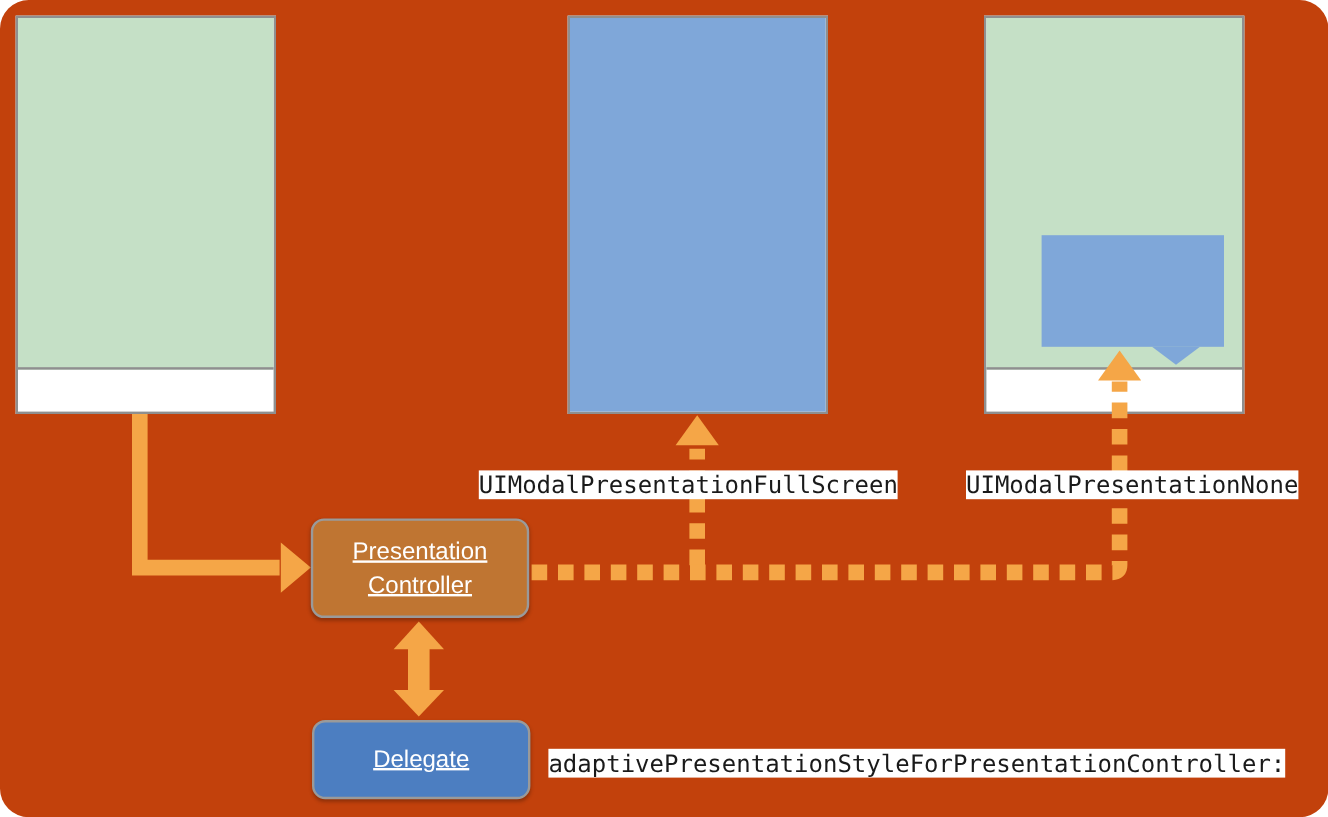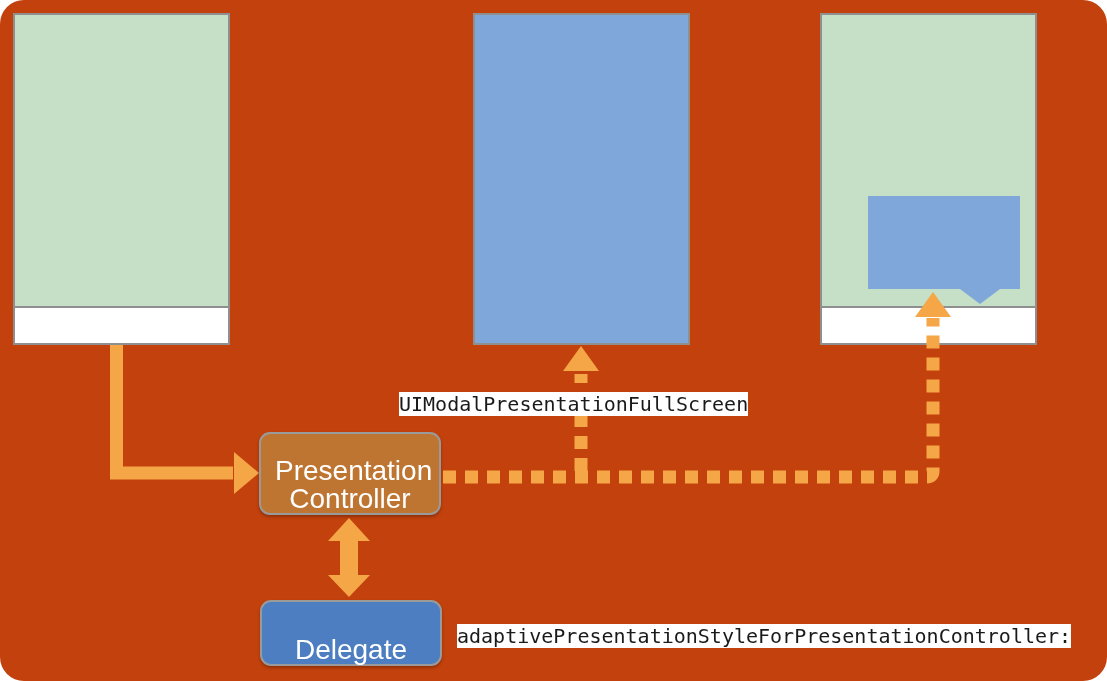--- a/index.html
+++ b/index.html
@@ -31,23 +31,24 @@
   
   .code-label{
     position:absolute;z-index:3;white-space:nowrap;
     font-family:"DejaVu Sans Mono","Liberation Mono",monospace;
     font-size:20px;line-height:24px;color:#1a1a1a;background:#ffffff;
   }
   
   .node{
     position:absolute;z-index:4;box-sizing:border-box;
     border:2px solid #9a9a9a;border-radius:11px;
-    display:flex;align-items:flex-end;justify-content:center;text-align:center;
-    color:#ffffff;font-size:28px;line-height:28px;
+    display:flex;align-items:center;justify-content:center;text-align:center;
+    color:#ffffff;font-size:20px;line-height:28px;
     box-shadow:0 2px 3px rgba(0,0,0,0.25);
+    text-decoration:underline;
   }
   .node-controller{left:259px;top:432px;width:182px;height:83px;background:#bf7532;}
   .node-delegate{left:260px;top:600px;width:182px;height:66px;background:#4c7ec1;}
 </style>
 </head>
 <body>
 
 <div class="canvas">
 
   <div class="device" style="left:13px;top:13px;width:217px;height:332px;">
@@ -82,20 +83,21 @@
     </g>
 
     <g>
       <line x1="349" y1="539" x2="349" y2="577" stroke="#f5a647" stroke-width="18"></line>
       <polygon points="328,541 370,541 349,518" fill="#f5a647"></polygon>
       <polygon points="328,575 370,575 349,597" fill="#f5a647"></polygon>
     </g>
   </svg>
 
   <div class="code-label" style="left:399px;top:392px;">UIModalPresentationFullScreen</div>
+  <div class="code-label" style="left:805px;top:392px;">UIModalPresentationNone</div>
   <div class="code-label" style="left:457px;top:624px;text-align:right;">adaptivePresentationStyleForPresentationController:</div>
 
   <div class="node node-controller">
     <span style="display:block;width:150px;">Presentation Controller</span>
   </div>
   <div class="node node-delegate">
     <span>Delegate</span>
   </div>
 
 </div>

